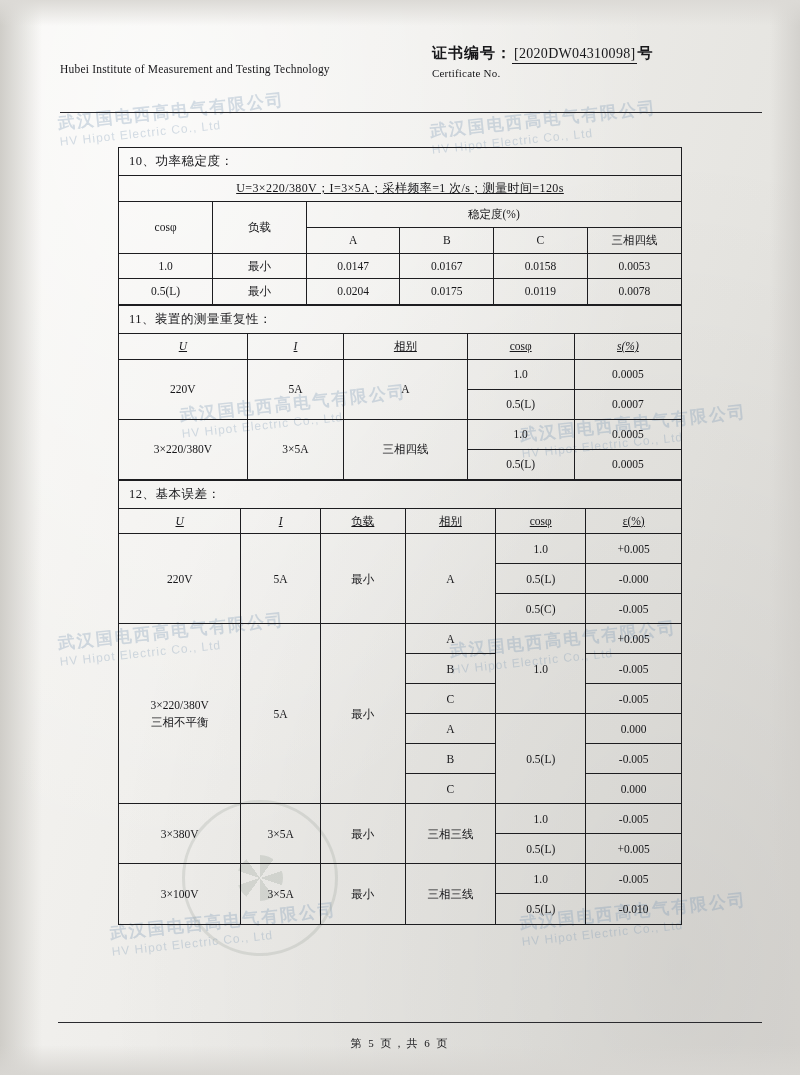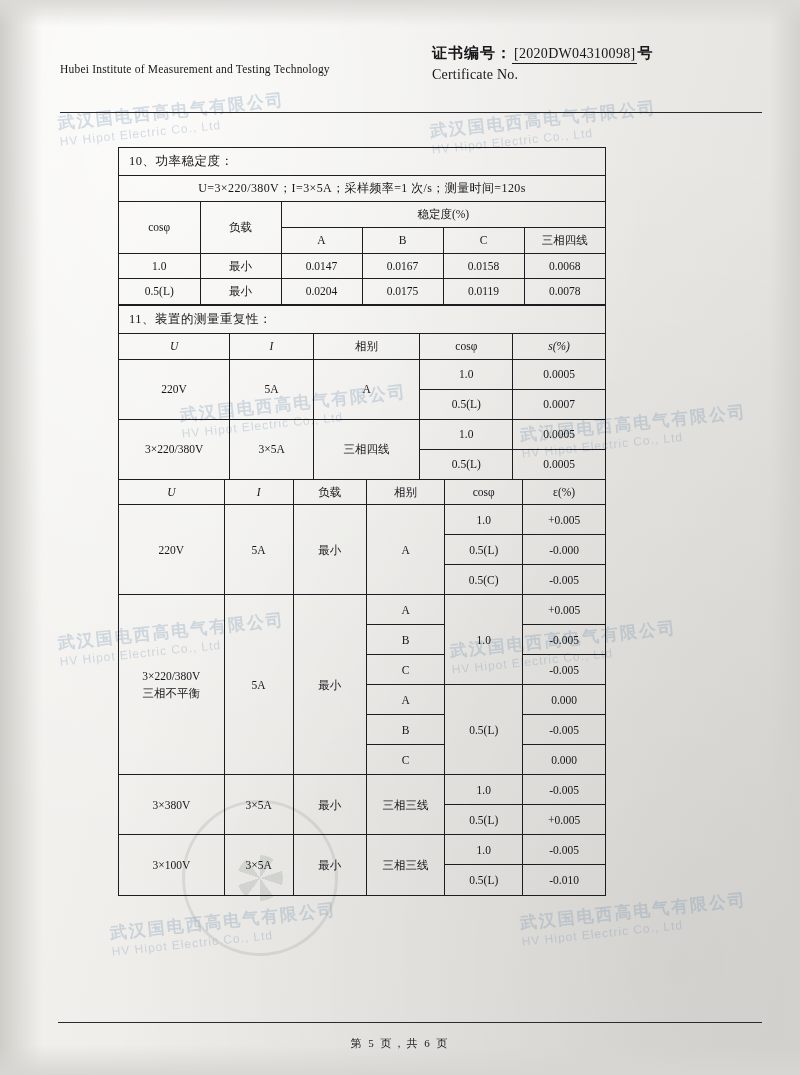--- a/index.html
+++ b/index.html
@@ -121,38 +121,38 @@
   .cert-no-box {
     display: inline-block;
     border-bottom: 1.2px solid #17171a;
     padding: 0 2px 1px 2px;
     font-family: "Liberation Serif", serif;
     font-weight: normal;
     font-size: 14px;
     letter-spacing: 0.3px;
   }
   .cert-en {
-    font-size: 14px;
+    font-size: 11px;
     font-weight: normal;
     margin-top: 3px;
     letter-spacing: 0.2px;
   }
   .hdr-rule {
     position: absolute;
     left: 60px; right: 38px;
     top: 112px;
     border-top: 1.1px solid #2a2a2e;
   }
 
   
   .frame {
     position: absolute;
     left: 118px;
     top: 147px;
-    width: 488px;
+    width: 564px;
     border: 1.2px solid #1d1d20;
     box-sizing: border-box;
   }
   .section-title {
     font-size: 12.5px;
     padding: 5px 8px 5px 10px;
     border-bottom: 1.2px solid #1d1d20;
     letter-spacing: 0.5px;
   }
 
@@ -174,21 +174,21 @@
     border-left: none;
     border-right: none;
     border-top: none;
     padding: 6px 2px;
     font-size: 12px;
     letter-spacing: 0.4px;
   }
   .noleft { border-left: none !important; }
   .noright { border-right: none !important; }
   .nobottom { border-bottom: none !important; }
-  .notop { border-top: none !important; }
+  .notop { border-top: none !important; text-decoration: underline; }
   .ital { font-style: italic; }
   .tall { height: 30px; }
   .cellpad { padding-top: 7px; padding-bottom: 7px; }
   .two-line { line-height: 1.7; }
 
   
   .footer-rule {
     position: absolute;
     left: 58px; right: 38px;
     bottom: 52px;
@@ -276,21 +276,21 @@
         <td style="width:17%">B</td>
         <td style="width:17%">C</td>
         <td style="width:17%" class="noright">三相四线</td>
       </tr>
       <tr class="cellpad">
         <td class="noleft">1.0</td>
         <td>最小</td>
         <td>0.0147</td>
         <td>0.0167</td>
         <td>0.0158</td>
-        <td class="noright">0.0068</td>
+        <td class="noright">0.0053</td>
       </tr>
       <tr class="cellpad">
         <td class="noleft">0.5(L)</td>
         <td>最小</td>
         <td>0.0204</td>
         <td>0.0175</td>
         <td>0.0119</td>
         <td class="noright">0.0078</td>
       </tr>
     </tbody>
@@ -324,20 +324,21 @@
         <td>1.0</td>
         <td class="noright">0.0005</td>
       </tr>
       <tr class="tall">
         <td>0.5(L)</td>
         <td class="noright">0.0005</td>
       </tr>
     </tbody>
       </table>
 
+    <div class="section-title" style="border-top:1.2px solid #1d1d20;">12、基本误差：</div>
     <table class="t">
       <tbody>
           <tr>
         <td style="width:22%" class="noleft notop ital">U</td>
         <td style="width:14%" class="notop ital">I</td>
         <td style="width:15%" class="notop">负载</td>
         <td style="width:16%" class="notop">相别</td>
         <td style="width:16%" class="notop">cosφ</td>
         <td style="width:17%" class="notop noright">ε(%)</td>
       </tr>

